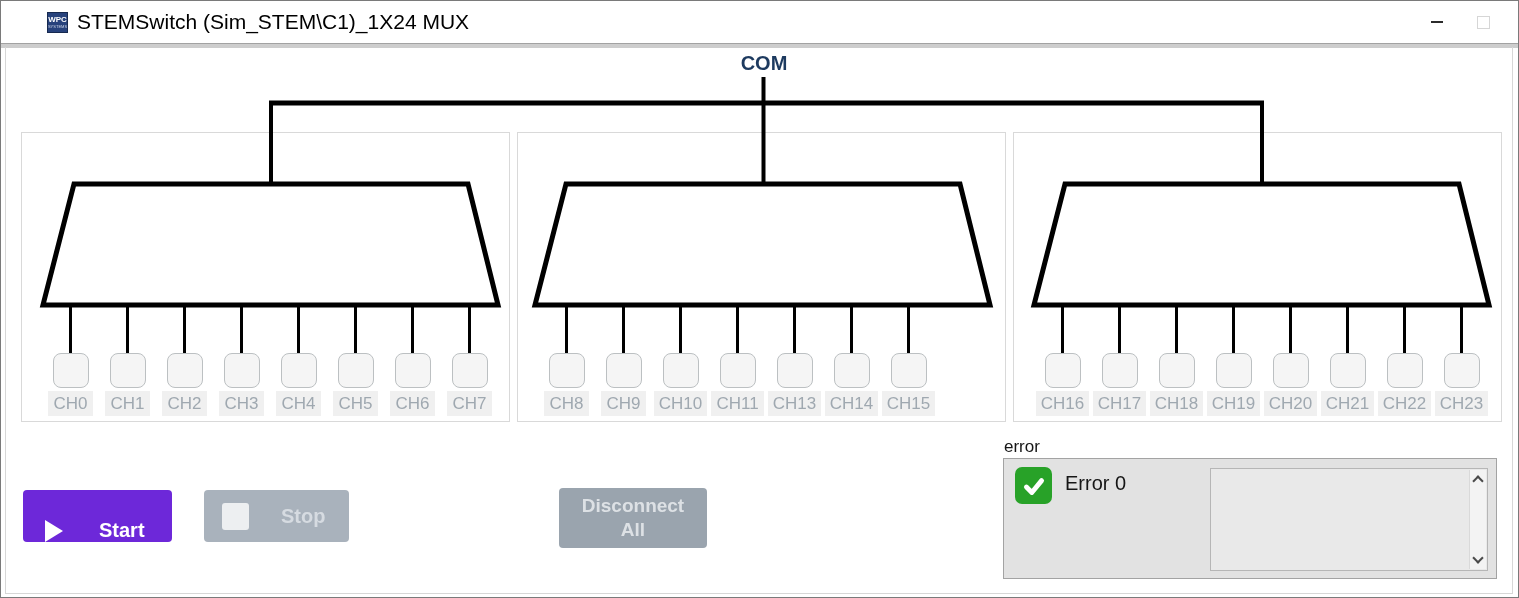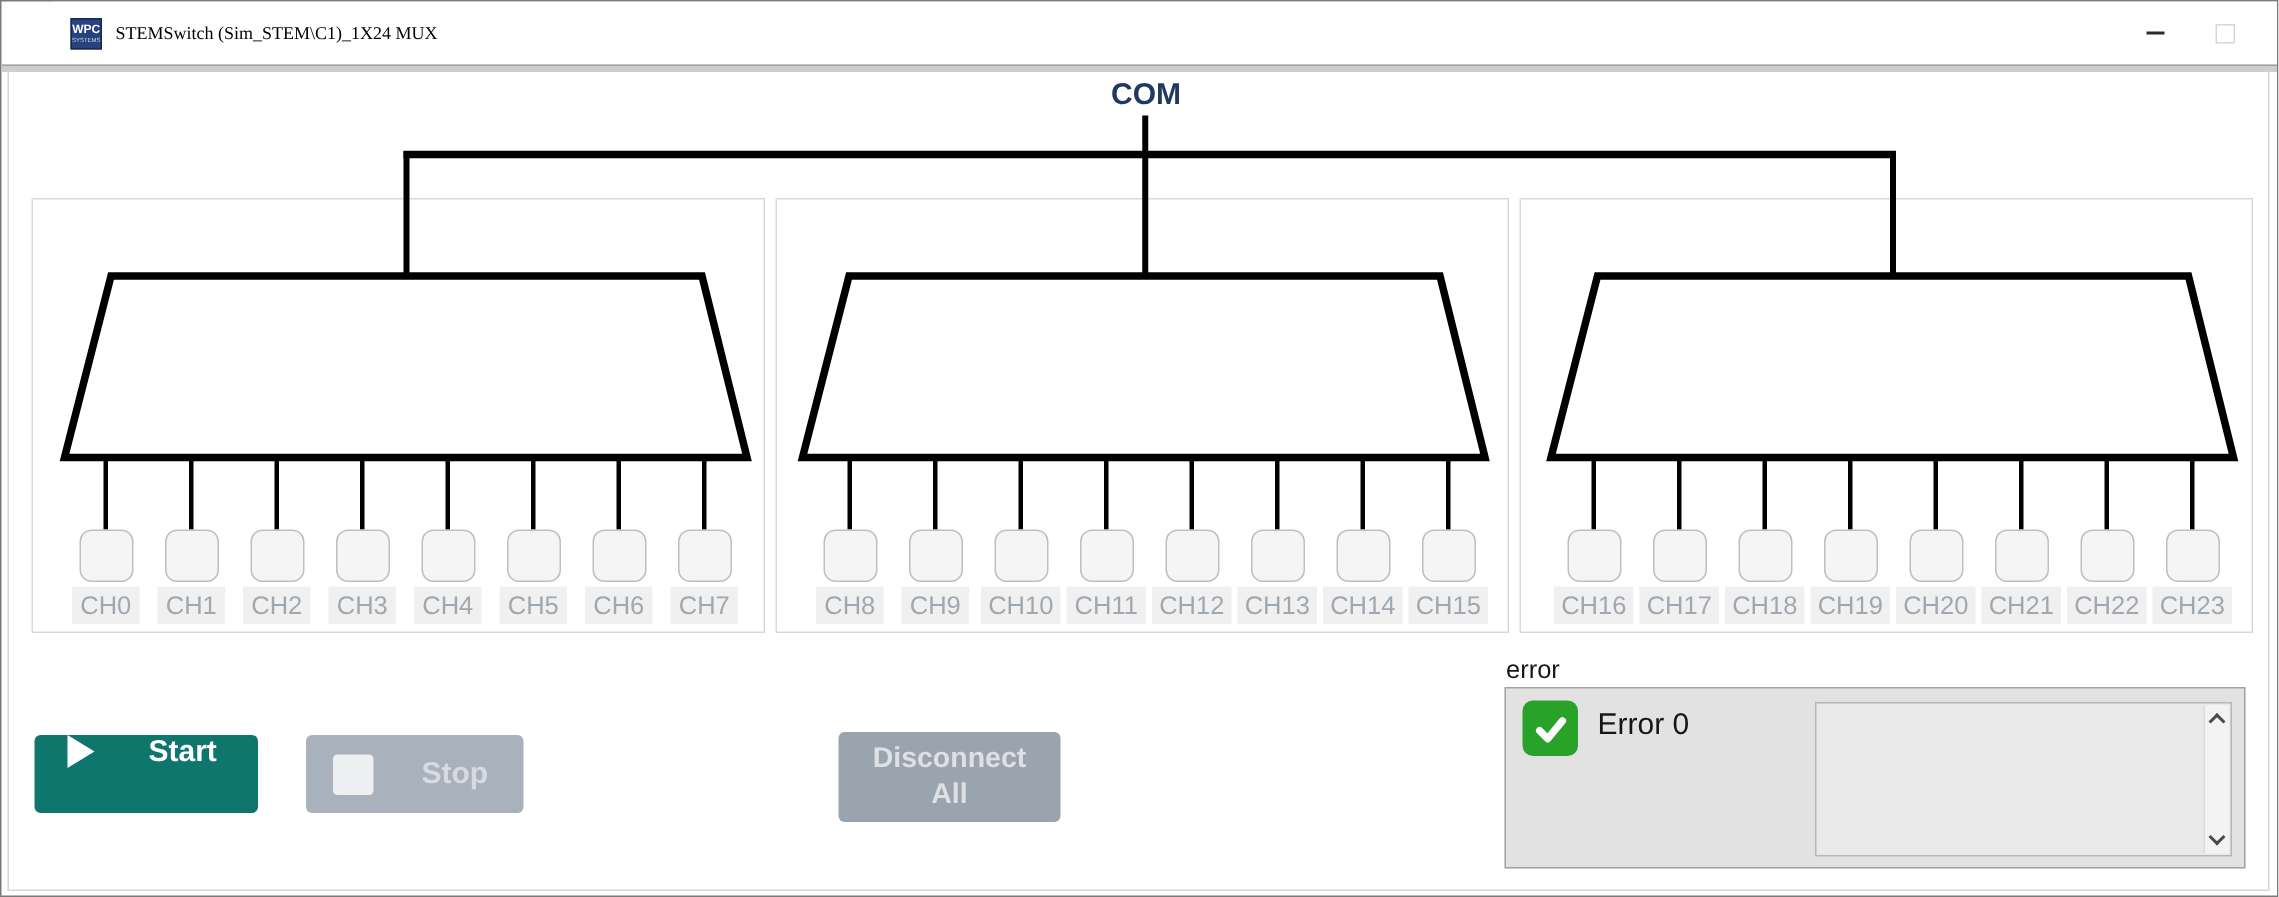--- a/index.html
+++ b/index.html
@@ -15,21 +15,21 @@
     position:absolute; left:0; top:0; width:100%; height:42px;
     background:#fff; display:flex; align-items:center;margin-left:34px;
   }
   .app-icon {
     width:21px; height:21px; margin-left:12px; background:#27427c;
     color:#fff; display:flex; flex-direction:column; align-items:center;
     justify-content:center; border:1px solid #16294f; flex:0 0 auto;
   }
   .app-icon .wpc { font-size:8px; font-weight:bold; line-height:8px; letter-spacing:0; }
   .app-icon .wpc-sub { font-size:4px; line-height:5px; color:#cfd8ea; }
-  .title { margin-left:9px; font-size:12px; color:#000; white-space:nowrap;font-family:Liberation Serif, serif; }
+  .title { margin-left:9px; font-size:21px; color:#000; white-space:nowrap; }
   .win-controls { margin-left:auto; display:flex; height:100%; }
   .win-btn { width:46px; height:42px; display:flex; align-items:center; justify-content:center; }
   .glyph-min { width:12px; height:0; border-top:2px solid #2b2b2b; }
   .glyph-max { width:13px; height:13px; border:1px solid #d6d6d6; background:#fff; }
   .glyph-close { position:relative; width:16px; height:16px; }
   .glyph-close .x1, .glyph-close .x2 {
     position:absolute; left:0; top:7px; width:16px; height:0; border-top:2px solid #2b2b2b;
   }
   .glyph-close .x1 { transform:rotate(45deg); }
   .glyph-close .x2 { transform:rotate(-45deg); }
@@ -62,22 +62,22 @@
     border:1.5px solid #bcc0c2; border-radius:8px;
   }
   .channel-label {
     margin-top:3px; background:#f0f0f0; color:#9fa8b0;
     font-size:17px; line-height:23px; padding:1px 5px; white-space:nowrap;
   }
 
   
   .btn { position:absolute; border:none; border-radius:4px; cursor:pointer; padding:0; }
   .btn-start {
-    left:22px; top:489px; width:149px; height:52px; background:#0f766e;
-    display:flex; align-items:flex-start; padding-left:22px;
+    left:22px; top:489px; width:149px; height:52px; background:#6d28d9;
+    display:flex; align-items:flex-end; padding-left:22px;
   }
   .play-icon {
     width:0; height:0; border-left:18px solid #fff;
     border-top:11px solid transparent; border-bottom:11px solid transparent;
   }
   .btn-start .lbl { margin-left:36px; color:#fff; font-size:20px; font-weight:600; }
   .btn-stop {
     left:203px; top:489px; width:145px; height:52px; background:#a9b2bc;
     display:flex; align-items:center; padding-left:18px;
   }
@@ -230,25 +230,20 @@
         <div class="channel-box"></div>
         <div class="channel-label">CH10</div>
       </div>
 
       <div class="channel-cell">
         <div class="channel-stem"></div>
         <div class="channel-box"></div>
         <div class="channel-label">CH11</div>
       </div>
 
-      <div class="channel-cell">
-        <div class="channel-stem"></div>
-        <div class="channel-box"></div>
-        <div class="channel-label">CH12</div>
-      </div>
 
       <div class="channel-cell">
         <div class="channel-stem"></div>
         <div class="channel-box"></div>
         <div class="channel-label">CH13</div>
       </div>
 
       <div class="channel-cell">
         <div class="channel-stem"></div>
         <div class="channel-box"></div>

